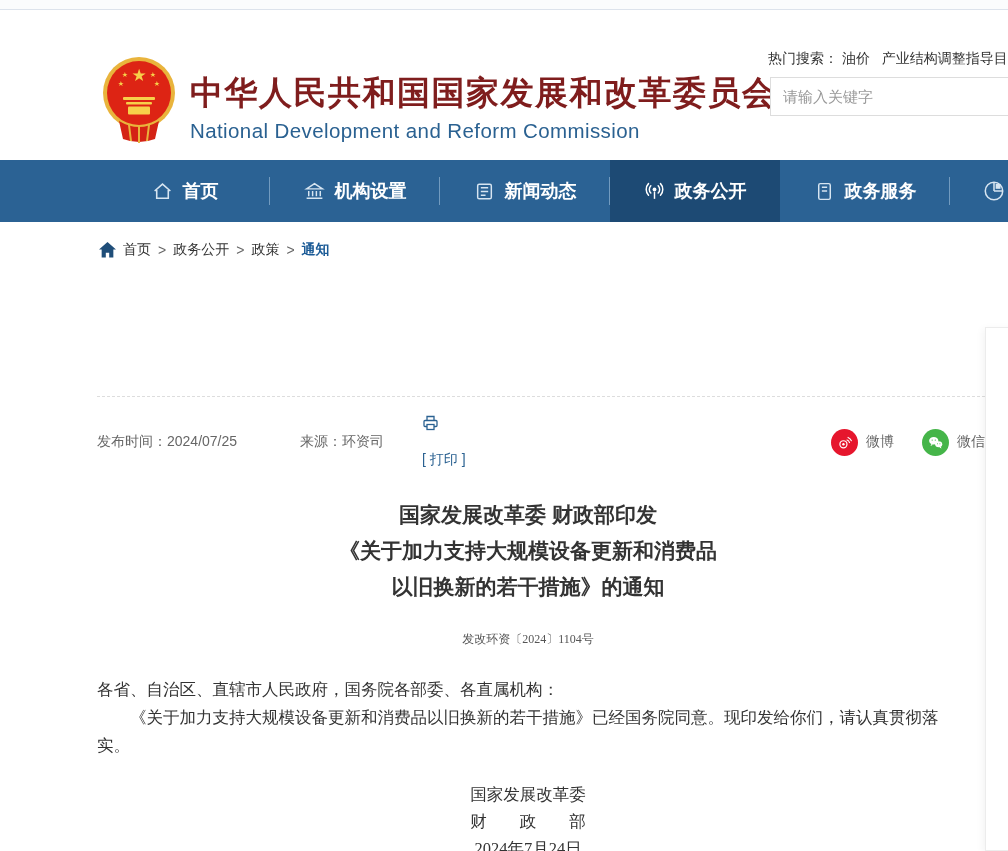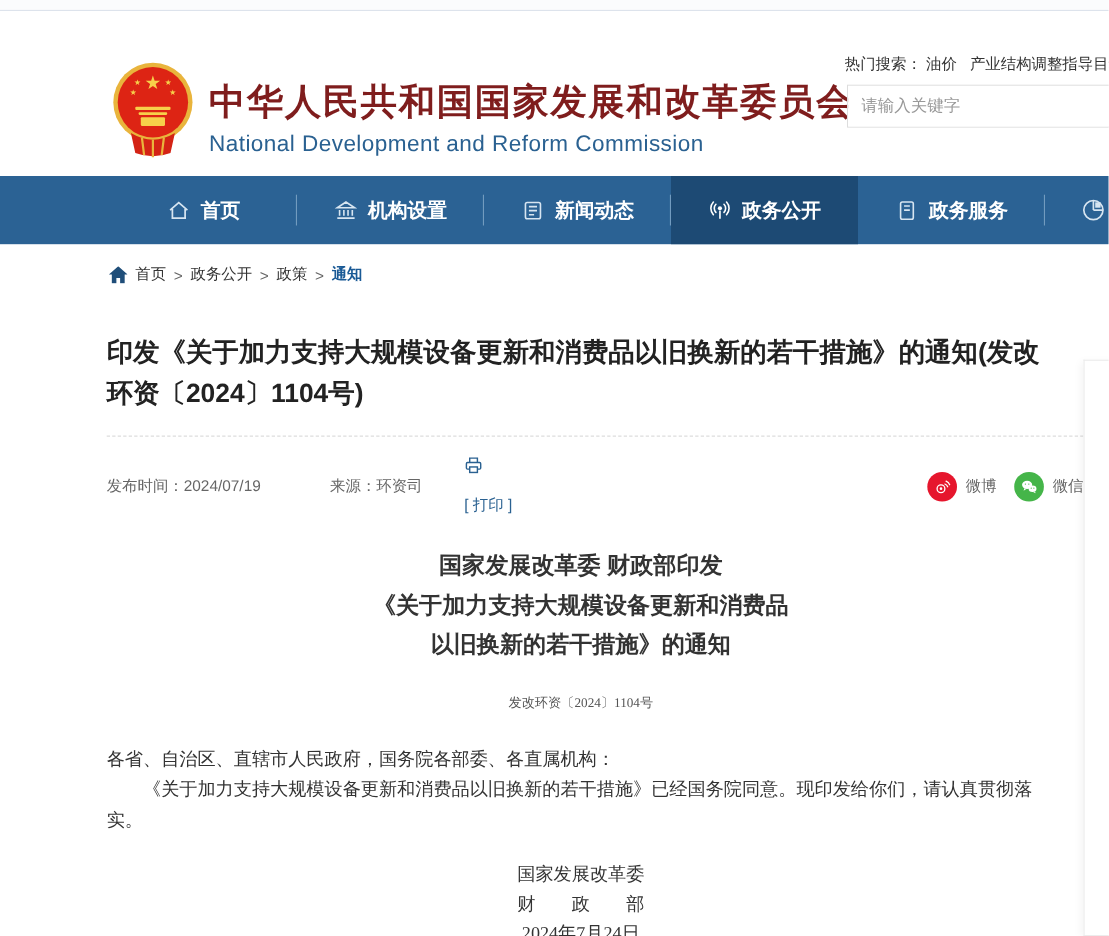--- a/index.html
+++ b/index.html
@@ -36,21 +36,21 @@
   .breadcrumb a { color:#333; text-decoration:none; }
   .breadcrumb .sep { color:#666; }
   .breadcrumb .current { color:#1a5a96; font-weight:bold; }
 
   
   .page-title { position:absolute; top:302px; left:97px; width:862px; font-size:24px; font-weight:bold; color:#222; line-height:1.55; }
   .dotted-divider { position:absolute; top:396px; left:97px; width:888px; border-top:1px dashed #ddd; }
   .meta { position:absolute; top:428px; left:97px; width:888px; height:28px; display:flex; align-items:center; font-size:14px; color:#666; }
   .meta .src { margin-left:63px; }
   .meta .print { margin-left:38px; display:flex; align-items:flex-start; gap:20px; color:#2a6191; cursor:pointer;flex-direction:column; }
-  .share { margin-left:auto; display:flex; align-items:center; gap:16px; }
+  .share { margin-left:auto; display:flex; align-items:center; gap:28px; }
   .share-item { display:flex; align-items:center; gap:8px; cursor:pointer; color:#666; font-size:14px; }
   .badge { width:27px; height:27px; border-radius:50%; display:flex; align-items:center; justify-content:center; }
   .badge.weibo { background:#e6162d; }
   .badge.wechat { background:#45b549; }
 
   
   .article { position:absolute; top:497px; left:97px; width:862px; color:#333; }
   .doc-title { text-align:center; font-size:21px; font-weight:bold; color:#333; line-height:1.72; font-family:"Liberation Sans",sans-serif; }
   .doc-number { text-align:center; font-size:12px; color:#555; margin-top:26px; font-family:"Liberation Serif","DejaVu Serif",serif; }
   .doc-body { margin-top:28px; font-family:"Liberation Serif","DejaVu Serif",serif; font-size:16.5px; line-height:1.7; color:#333; }
@@ -162,26 +162,25 @@
     </span>
     <a href="#">首页</a>
     <span class="sep">&gt;</span>
     <a href="#">政务公开</a>
     <span class="sep">&gt;</span>
     <a href="#">政策</a>
     <span class="sep">&gt;</span>
     <span class="current">通知</span>
   </div>
 
-  <h1 class="page-title">印发《关于加力支持大规模设备更新和消费品以旧换新的若干措施》的通知(发改环资〔2024〕1104号)</h1>
   <div class="dotted-divider"></div>
 
   <div class="meta">
     <span>
-      <span>发布时间：</span><span>2024/07/19</span>
+      <span>发布时间：</span><span>2024/07/25</span>
     </span>
     <span class="src">
       <span>来源：</span><span>环资司</span>
     </span>
     <span class="print">
       <span style="display:flex;">
         <svg width="17" height="16" viewBox="0 0 17 16" fill="none" stroke="#2a6191" stroke-width="1.3">
             <rect x="2" y="5.5" width="13" height="6" rx="1"></rect>
             <path d="M5 5.5 V1.5 H12 V5.5"></path>
             <rect x="5" y="9.5" width="7" height="5" fill="#fff"></rect>

